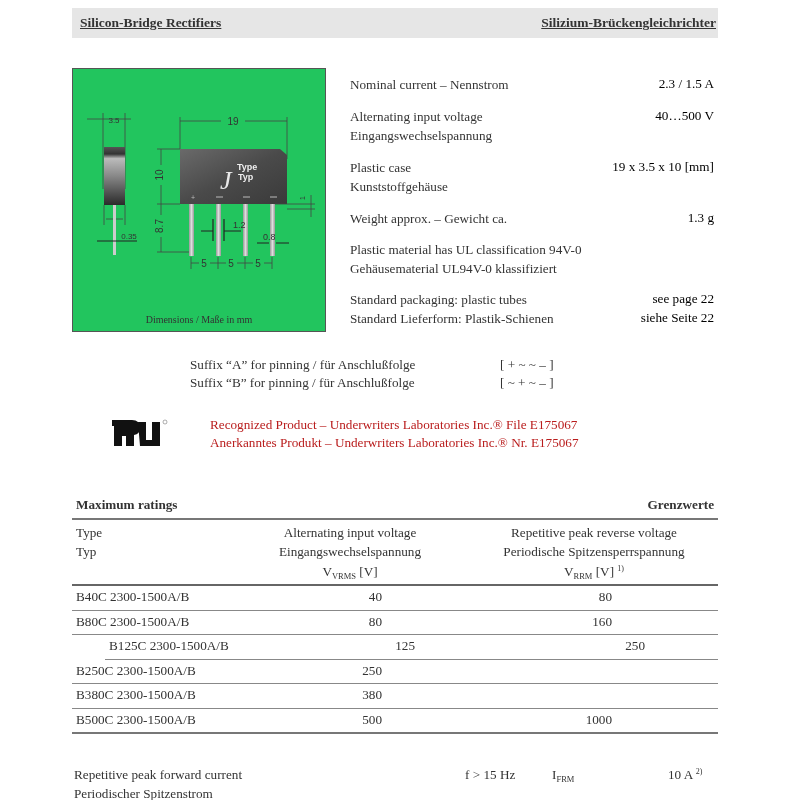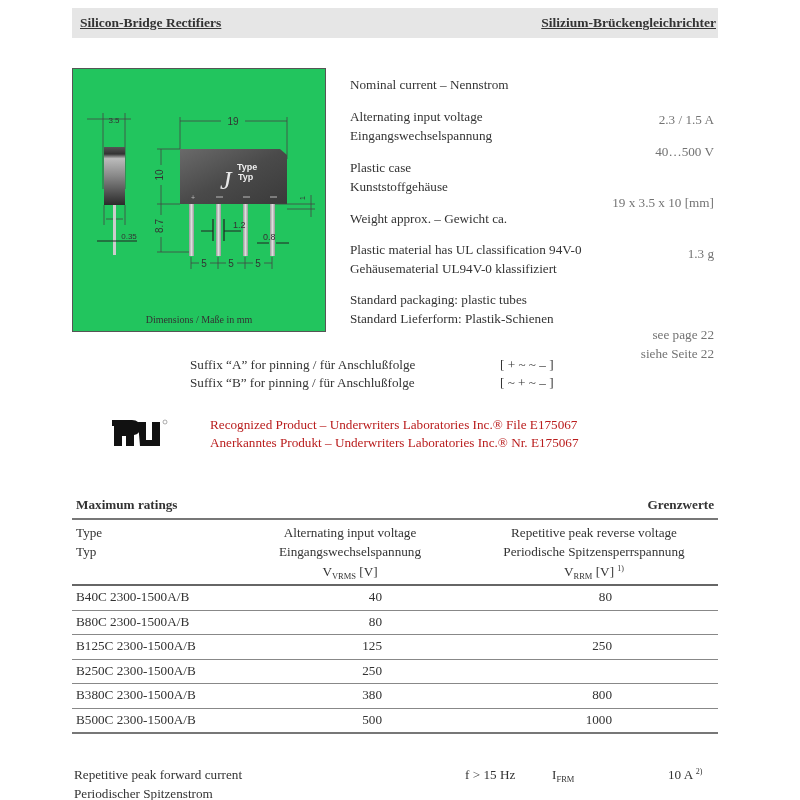--- a/index.html
+++ b/index.html
@@ -8,21 +8,21 @@
   .abs { position:absolute; }
   .header-bar { left:72px; top:8px; width:646px; height:30px; background:#e6e6e6; }
   .hdr-left, .hdr-right { top:15px; font-size:13.5px; font-weight:bold; text-decoration:underline; color:#333; }
   .hdr-left { left:80px; }
   .hdr-right { right:84px; }
 
   .fig-box { left:72px; top:68px; width:254px; height:264px; border:1.5px solid #555; box-sizing:border-box; background:#22c55e; }
   .fig-caption { left:72px; top:314px; width:254px; text-align:center; font-size:10px; color:#333; }
 
   .spec { font-size:13.2px; color:#333; line-height:18px; }
-  .spec-val { text-align:center; font-size:13.2px; color:#737373;margin-top:36px; }
+  .spec-val { text-align:center; font-size:13.2px; color:#000000; }
 
   .suffix { font-size:13.2px; color:#333; line-height:18px; }
   .ul-text { font-size:13.2px; color:#b91c1c; line-height:18px; }
 
   .tbl-title { font-size:13.2px; font-weight:bold; color:#333; }
   .rule { background:#777; height:1.5px; }
   .rule.thick { background:#666; height:2px; }
   .th { font-size:13.2px; color:#333; line-height:18px; }
   .row-cell { font-size:13.2px; color:#333; }
   .sub { font-size:8.5px; position:relative; top:3px; }
@@ -185,34 +185,34 @@
 
 <div class="abs" style="left:72px;top:586px;width:646px;">
   <div style="position:relative;height:23.5px;border-bottom:1.5px solid #888;">
     <span class="abs row-cell" style="left:4px;top:3px;">B40C 2300-1500A/B</span>
     <span class="abs row-cell" style="left:160px;width:150px;text-align:right;top:3px;">40</span>
     <span class="abs row-cell" style="left:380px;width:160px;text-align:right;top:3px;">80</span>
   </div>
   <div style="position:relative;height:23.5px;border-bottom:1.5px solid #888;">
     <span class="abs row-cell" style="left:4px;top:3px;">B80C 2300-1500A/B</span>
     <span class="abs row-cell" style="left:160px;width:150px;text-align:right;top:3px;">80</span>
-  </div>
-  <div style="position:relative;height:23.5px;border-bottom:1.5px solid #888;">
+    <span class="abs row-cell" style="left:380px;width:160px;text-align:right;top:3px;">160</span>
+  </div>
+  <div style="position:relative;height:23.5px;border-bottom:1.5px solid #888;margin-left:33px;">
     <span class="abs row-cell" style="left:4px;top:3px;">B125C 2300-1500A/B</span>
     <span class="abs row-cell" style="left:160px;width:150px;text-align:right;top:3px;">125</span>
     <span class="abs row-cell" style="left:380px;width:160px;text-align:right;top:3px;">250</span>
   </div>
   <div style="position:relative;height:23.5px;border-bottom:1.5px solid #888;">
     <span class="abs row-cell" style="left:4px;top:3px;">B250C 2300-1500A/B</span>
     <span class="abs row-cell" style="left:160px;width:150px;text-align:right;top:3px;">250</span>
   </div>
   <div style="position:relative;height:23.5px;border-bottom:1.5px solid #888;">
     <span class="abs row-cell" style="left:4px;top:3px;">B380C 2300-1500A/B</span>
     <span class="abs row-cell" style="left:160px;width:150px;text-align:right;top:3px;">380</span>
-    <span class="abs row-cell" style="left:380px;width:160px;text-align:right;top:3px;">800</span>
   </div>
   <div style="position:relative;height:23.5px;border-bottom:2px solid #777;">
     <span class="abs row-cell" style="left:4px;top:3px;">B500C 2300-1500A/B</span>
     <span class="abs row-cell" style="left:160px;width:150px;text-align:right;top:3px;">500</span>
     <span class="abs row-cell" style="left:380px;width:160px;text-align:right;top:3px;">1000</span>
   </div>
 </div>
 
 <div class="abs spec" style="left:74px;top:766px;">Repetitive peak forward current</div>
 <div class="abs spec" style="left:74px;top:785px;">Periodischer Spitzenstrom</div>

